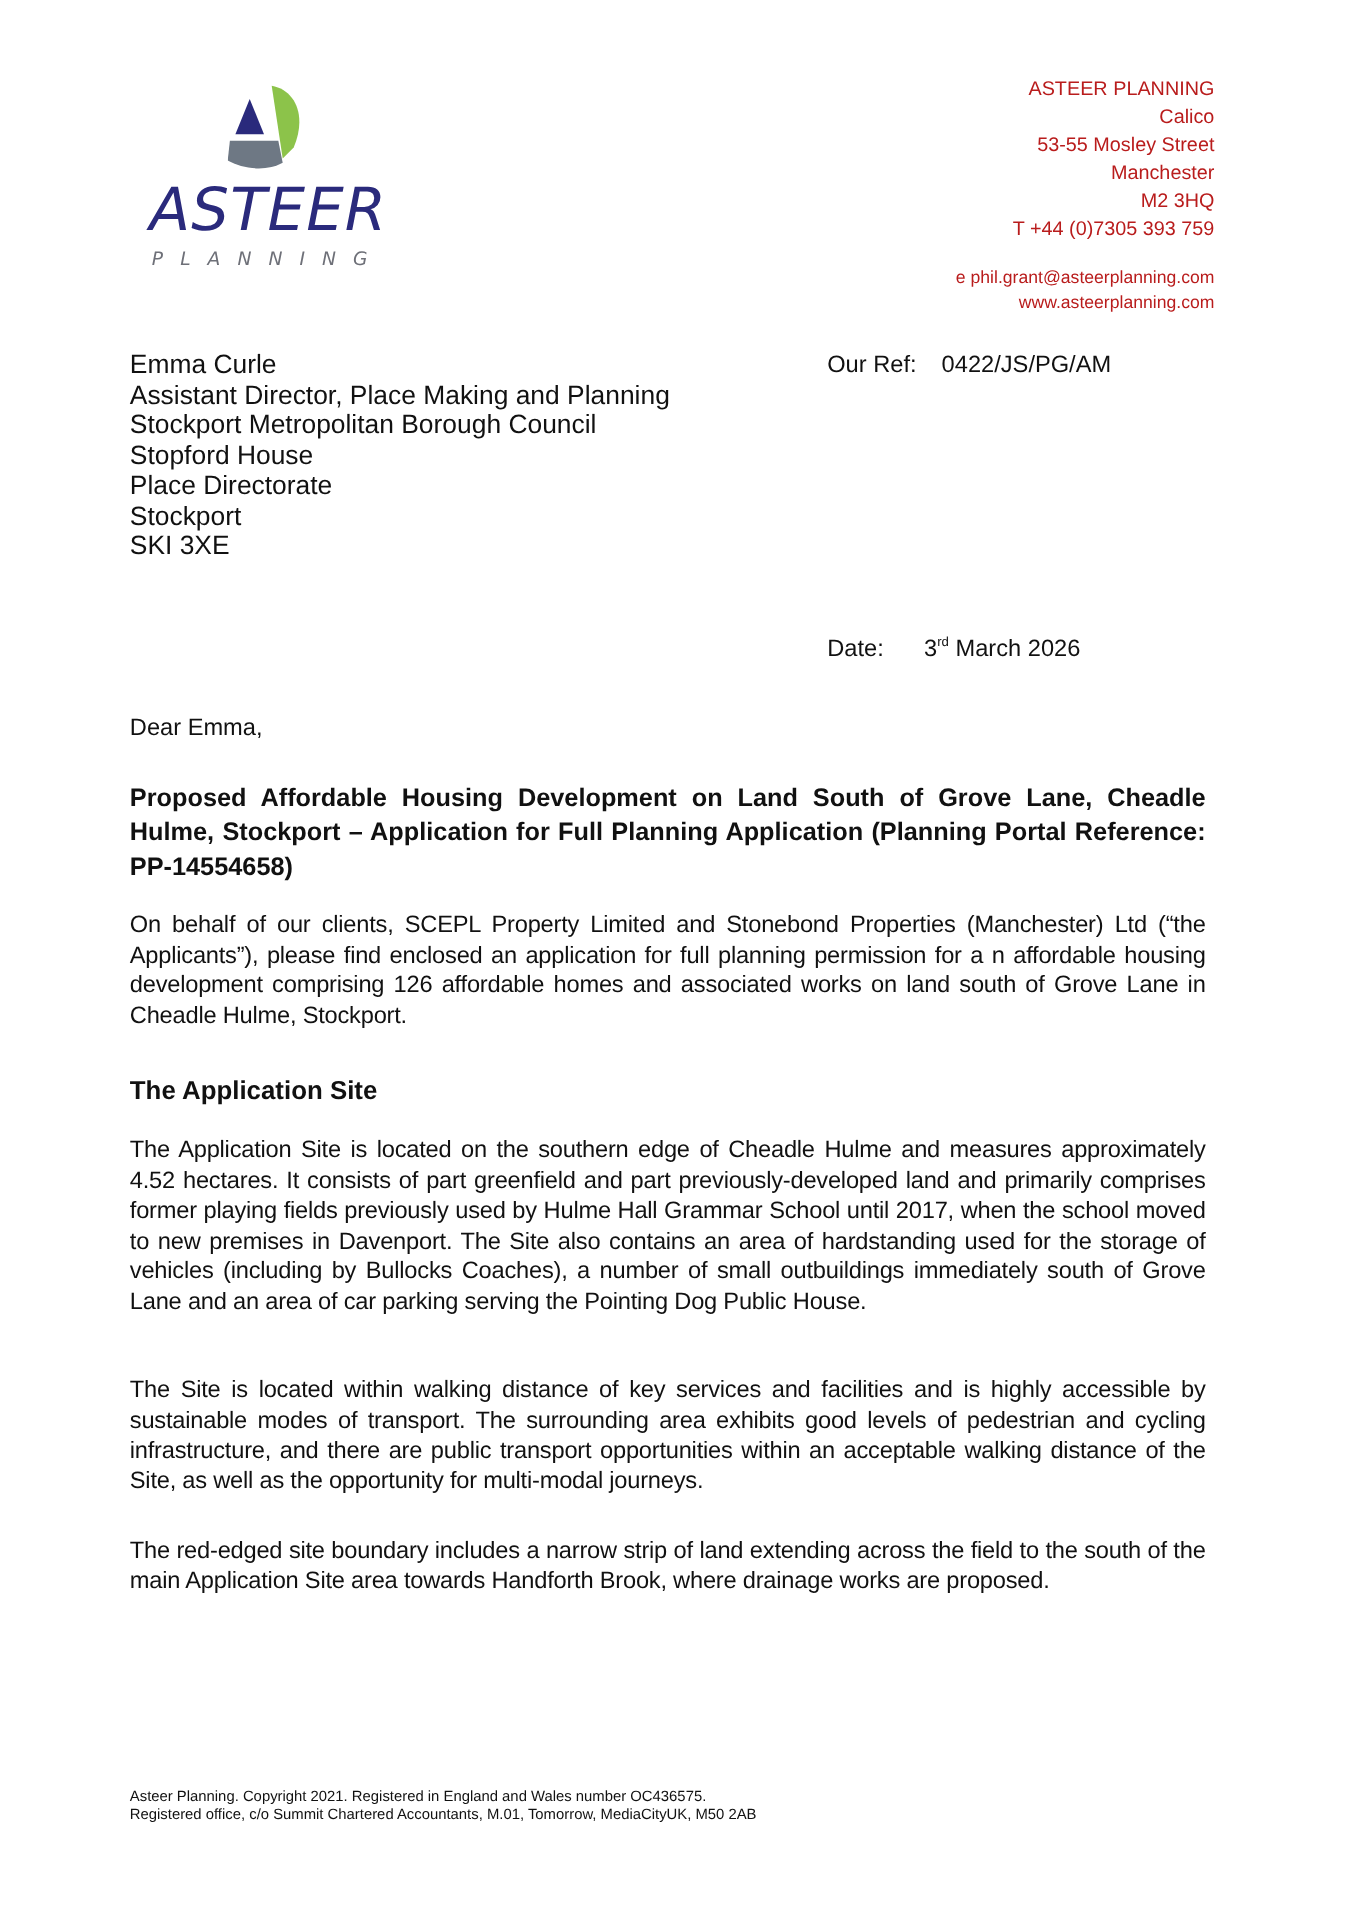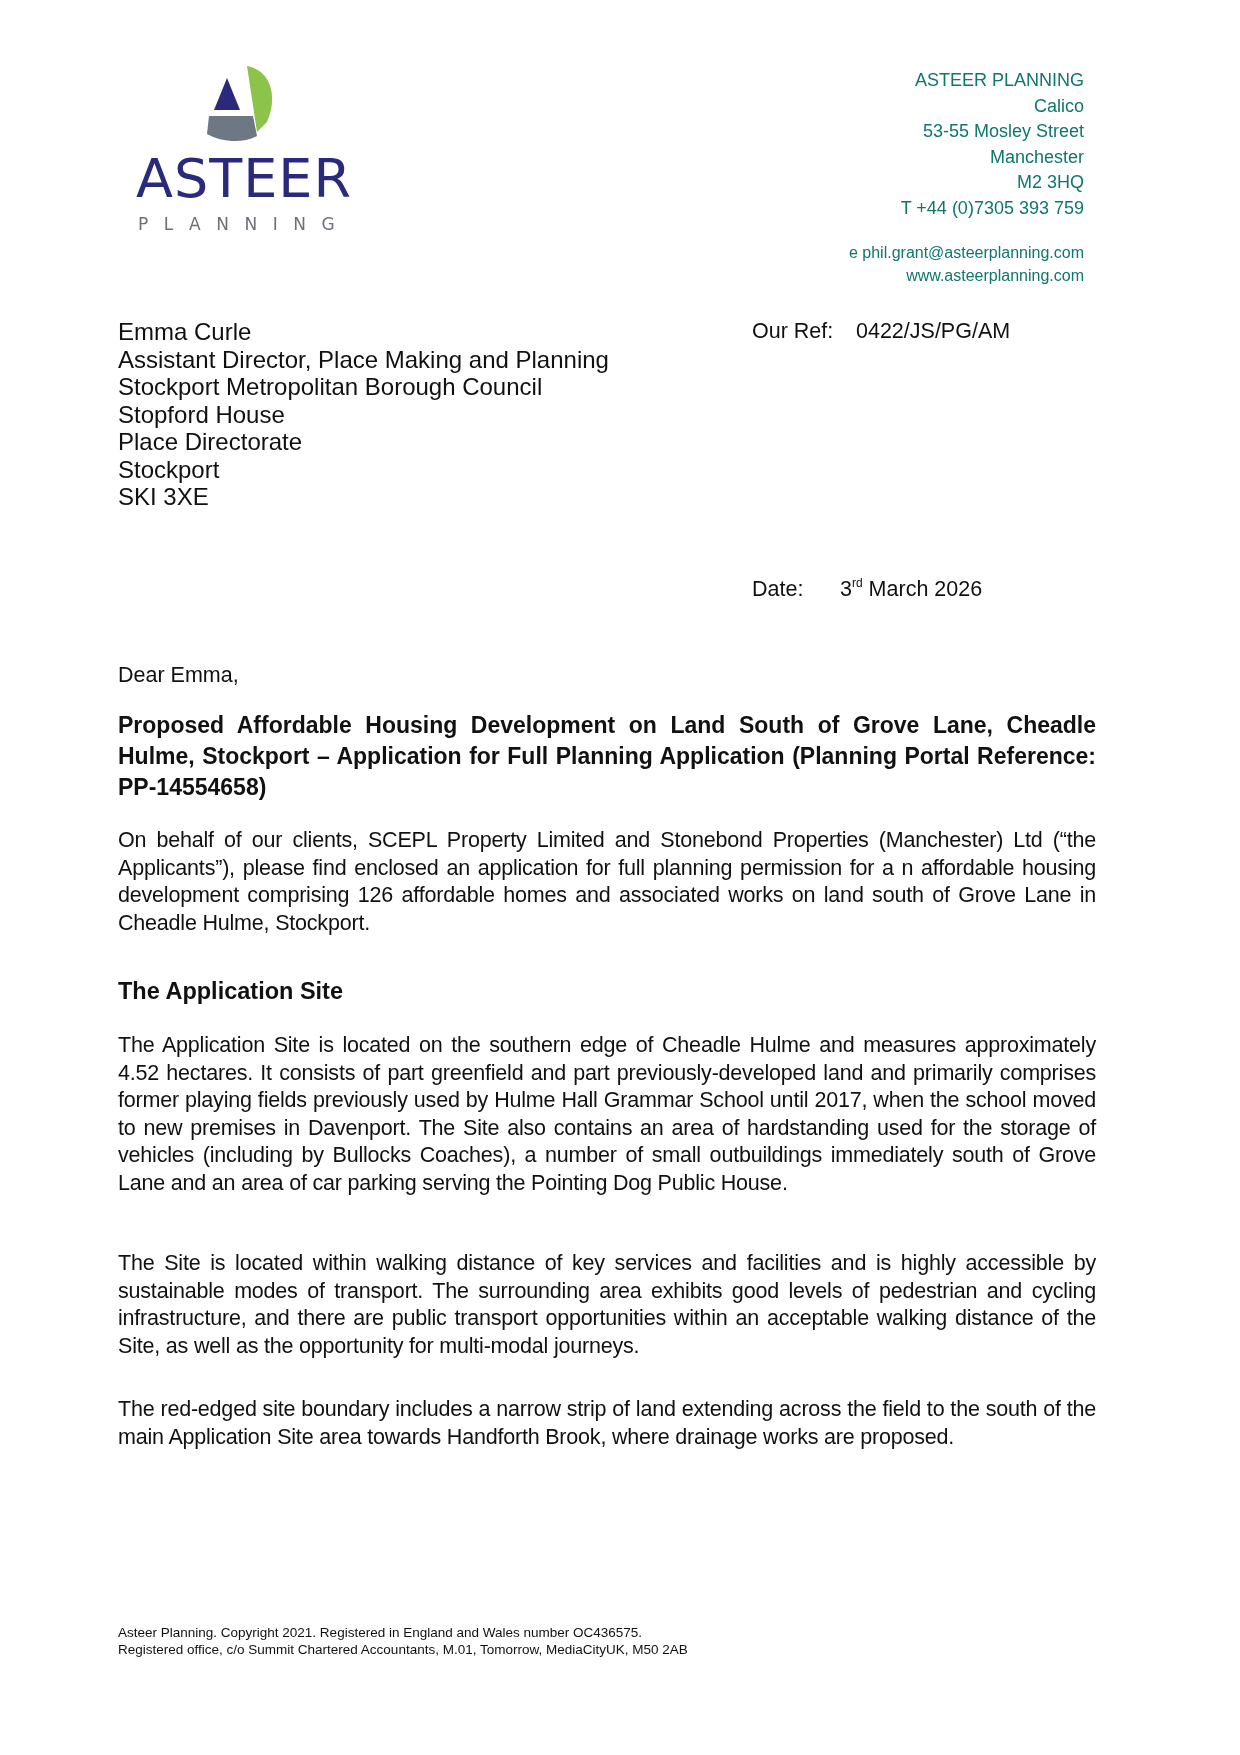--- a/index.html
+++ b/index.html
@@ -1,41 +1,41 @@
 <!DOCTYPE html>
 <html><head>
   <meta charset="utf-8">
   <style>
     html, body { margin: 0; padding: 0; background: #ffffff; }
     body {
       width: 1240px; height: 1755px; position: relative; overflow: hidden;
       font-family: "Liberation Sans", sans-serif; color: #111111;
     }
-    .logo { position: absolute; left: 132px; top: 64px; width: 220px; height: 180px; }
+    .logo { position: absolute; left: 132px; top: 76px; width: 220px; height: 180px; font-style: italic; }
     .logo-mark { position: absolute; left: 75px; top: 0; width: 70px; height: 80px; }
     .logo-word {
       position: absolute; left: 4px; top: 88px; font-size: 54px; line-height: 54px;
       color: #2a2a7c; letter-spacing: 1px; font-family: "DejaVu Sans", sans-serif; font-weight: normal;
     }
     .logo-sub {
       position: absolute; left: 6px; top: 150px; font-size: 17px; letter-spacing: 15.5px;
       color: #6e7078; font-family: "DejaVu Sans", sans-serif;
     }
     .sender {
-      position: absolute; right: 156px; top: 68px; text-align: right; color: #0f766e;
+      position: absolute; right: 136px; top: 68px; text-align: right; color: #b91c1c;
       font-size: 18px; line-height: 25.5px;
     }
     .sender .contact { margin-top: 20px; font-size: 16px; line-height: 23px; }
     .recipient { position: absolute; left: 118px; top: 318px; font-size: 24px; line-height: 27.5px; }
     .ref { position: absolute; left: 752px; top: 318px; font-size: 21.5px; line-height: 27.5px; }
     .ref .lbl { display: inline-block; width: 104px; }
     .date { position: absolute; left: 752px; top: 576px; font-size: 21.5px; line-height: 27.5px; }
     .date .lbl { display: inline-block; width: 88px; }
     .date sup { font-size: 12px; vertical-align: 9px; line-height: 0; }
-    .salutation { position: absolute; left: 118px; top: 662px; font-size: 21.5px; line-height: 27.5px; text-align: right; }
+    .salutation { position: absolute; left: 118px; top: 648px; font-size: 21.5px; line-height: 27.5px; text-align: right; }
     .subject {
       position: absolute; left: 118px; top: 710px; width: 978px; font-size: 23px; line-height: 31px;
       font-weight: bold; text-align: justify;
     }
     .para {
       position: absolute; left: 118px; width: 978px; font-size: 21.5px; line-height: 27.5px;
       text-align: justify; letter-spacing: -0.2px;
     }
     .heading { position: absolute; left: 118px; top: 976px; font-size: 23.5px; font-weight: bold; line-height: 30px; }
     .footer {

